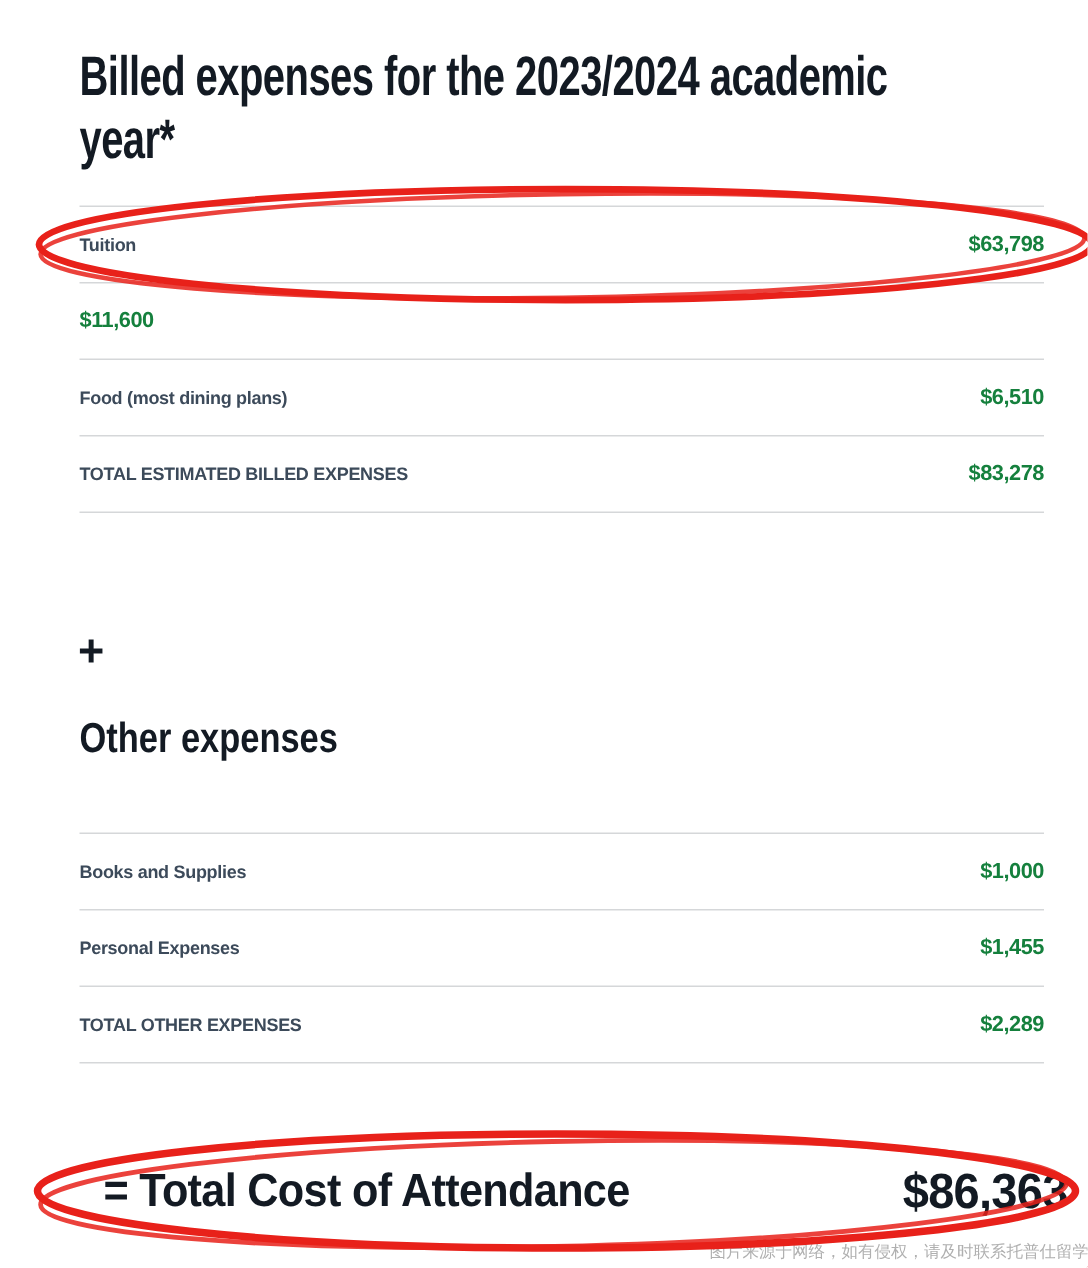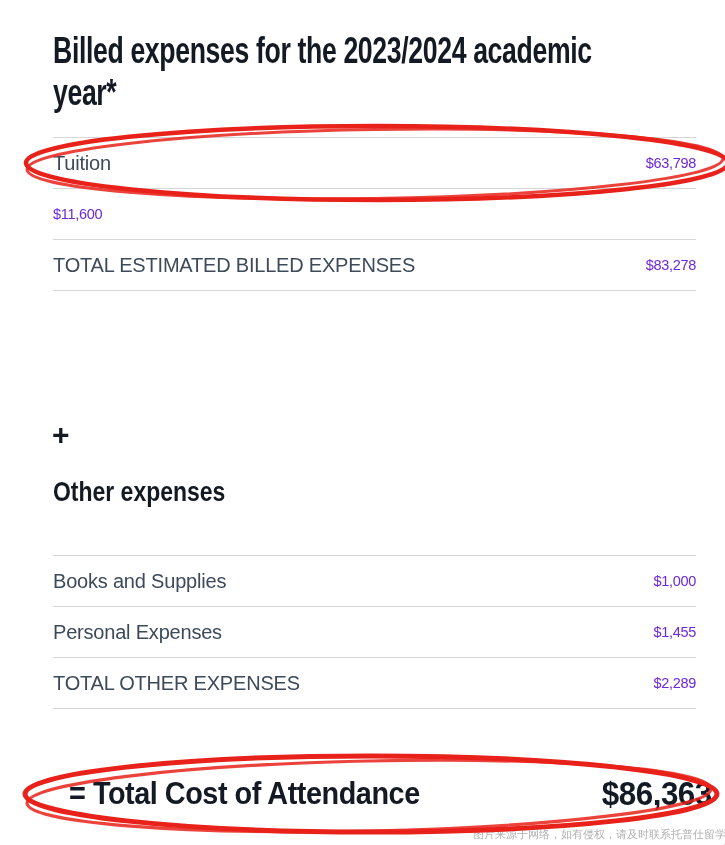--- a/index.html
+++ b/index.html
@@ -35,30 +35,30 @@
   .t-billed { top:137px; }
   .t-other  { top:555px; }
   .row {
     display:flex;
     justify-content:space-between;
     align-items:center;
     height:51px;
     border-top:1.5px solid #d5d7d9;
   }
   .row .label {
-    font-size:20px;
-    font-weight:400;
+    font-size:12px;
+    font-weight:700;
     letter-spacing:-0.2px;
     color:#3c4a5a;
   }
   .row .value {
     font-size:14.5px;
-    font-weight:400;
+    font-weight:700;
     letter-spacing:-0.3px;
-    color:#6d28d9;
+    color:#15803d;
   }
   .plus {
     position:absolute;
     left:39px; top:418px;
     font-size:30px;
     font-weight:900;
     color:#131a23;
   }
   .subheading {
     position:absolute;
@@ -119,20 +119,24 @@
 
   <div class="expense-table t-billed">
     <div class="row">
       <span class="label">Tuition</span>
       <span class="value">$63,798</span>
     </div>
     <div class="row">
       <span class="value">$11,600</span>
     </div>
     <div class="row">
+      <span class="label">Food (most dining plans)</span>
+      <span class="value">$6,510</span>
+    </div>
+    <div class="row">
       <span class="label">TOTAL ESTIMATED BILLED EXPENSES</span>
       <span class="value">$83,278</span>
     </div>
   </div>
 
   <div class="plus">+</div>
 
   <h2 class="subheading">Other expenses</h2>
 
   <div class="expense-table t-other">

